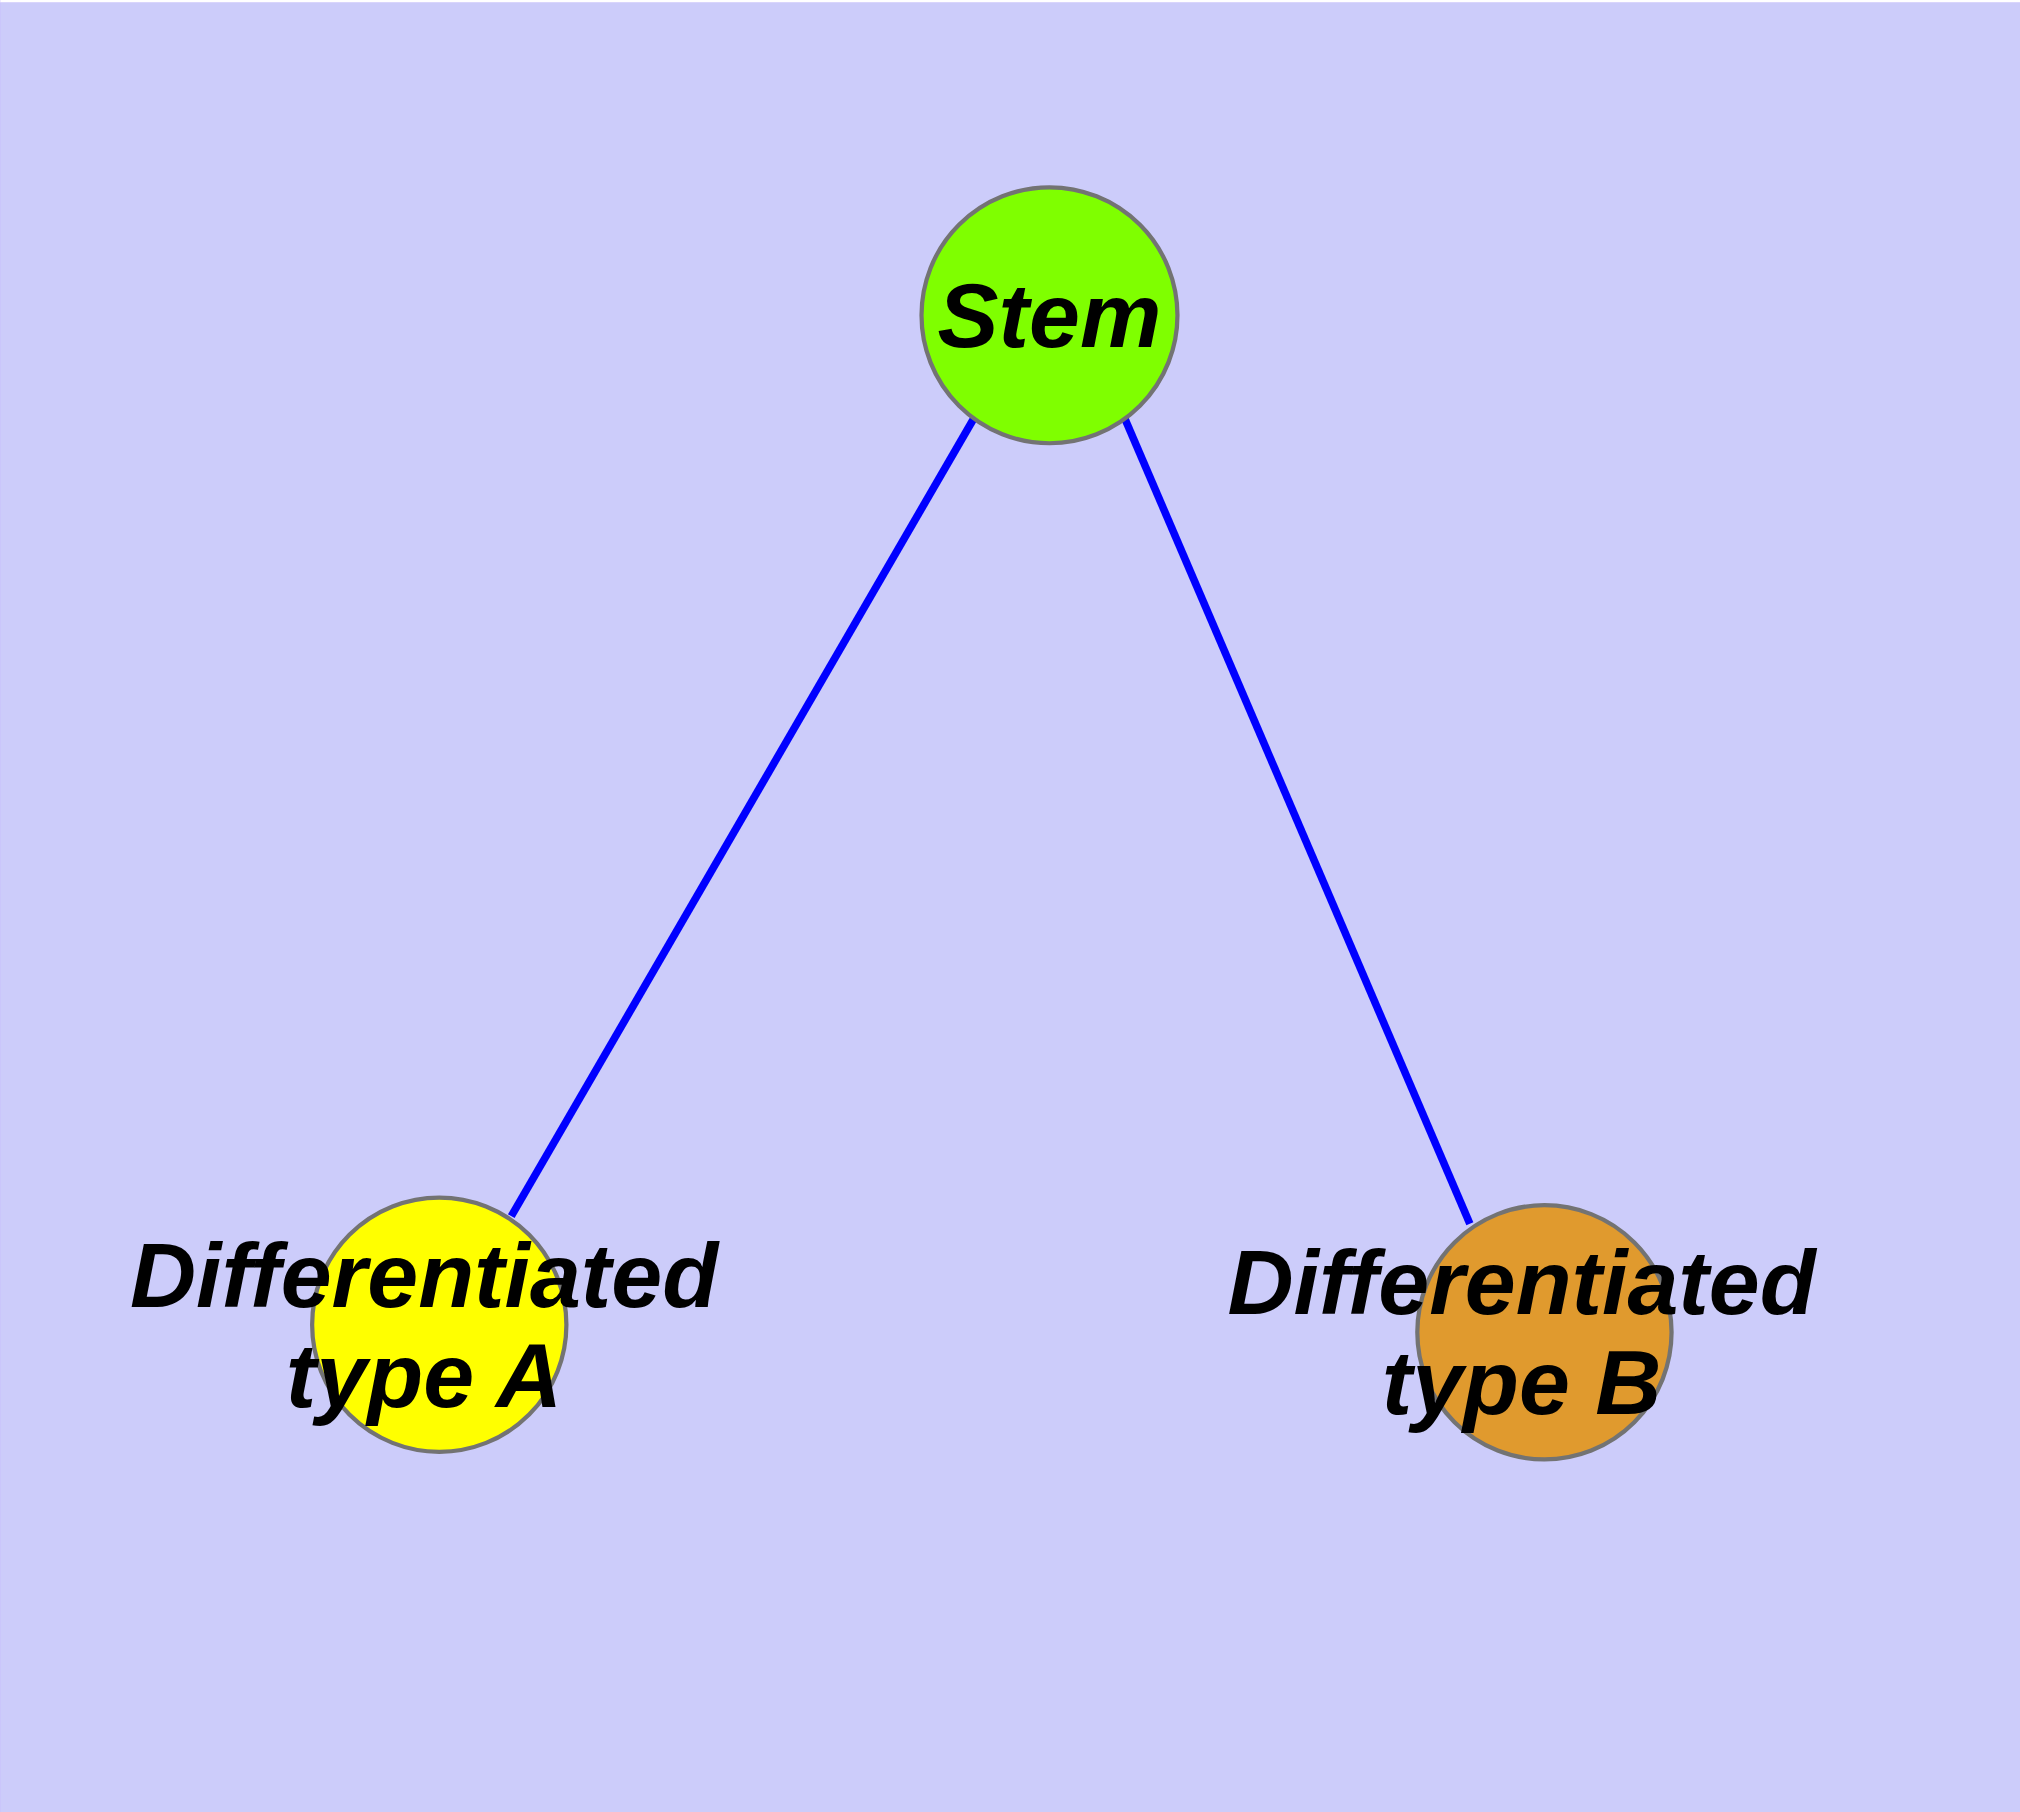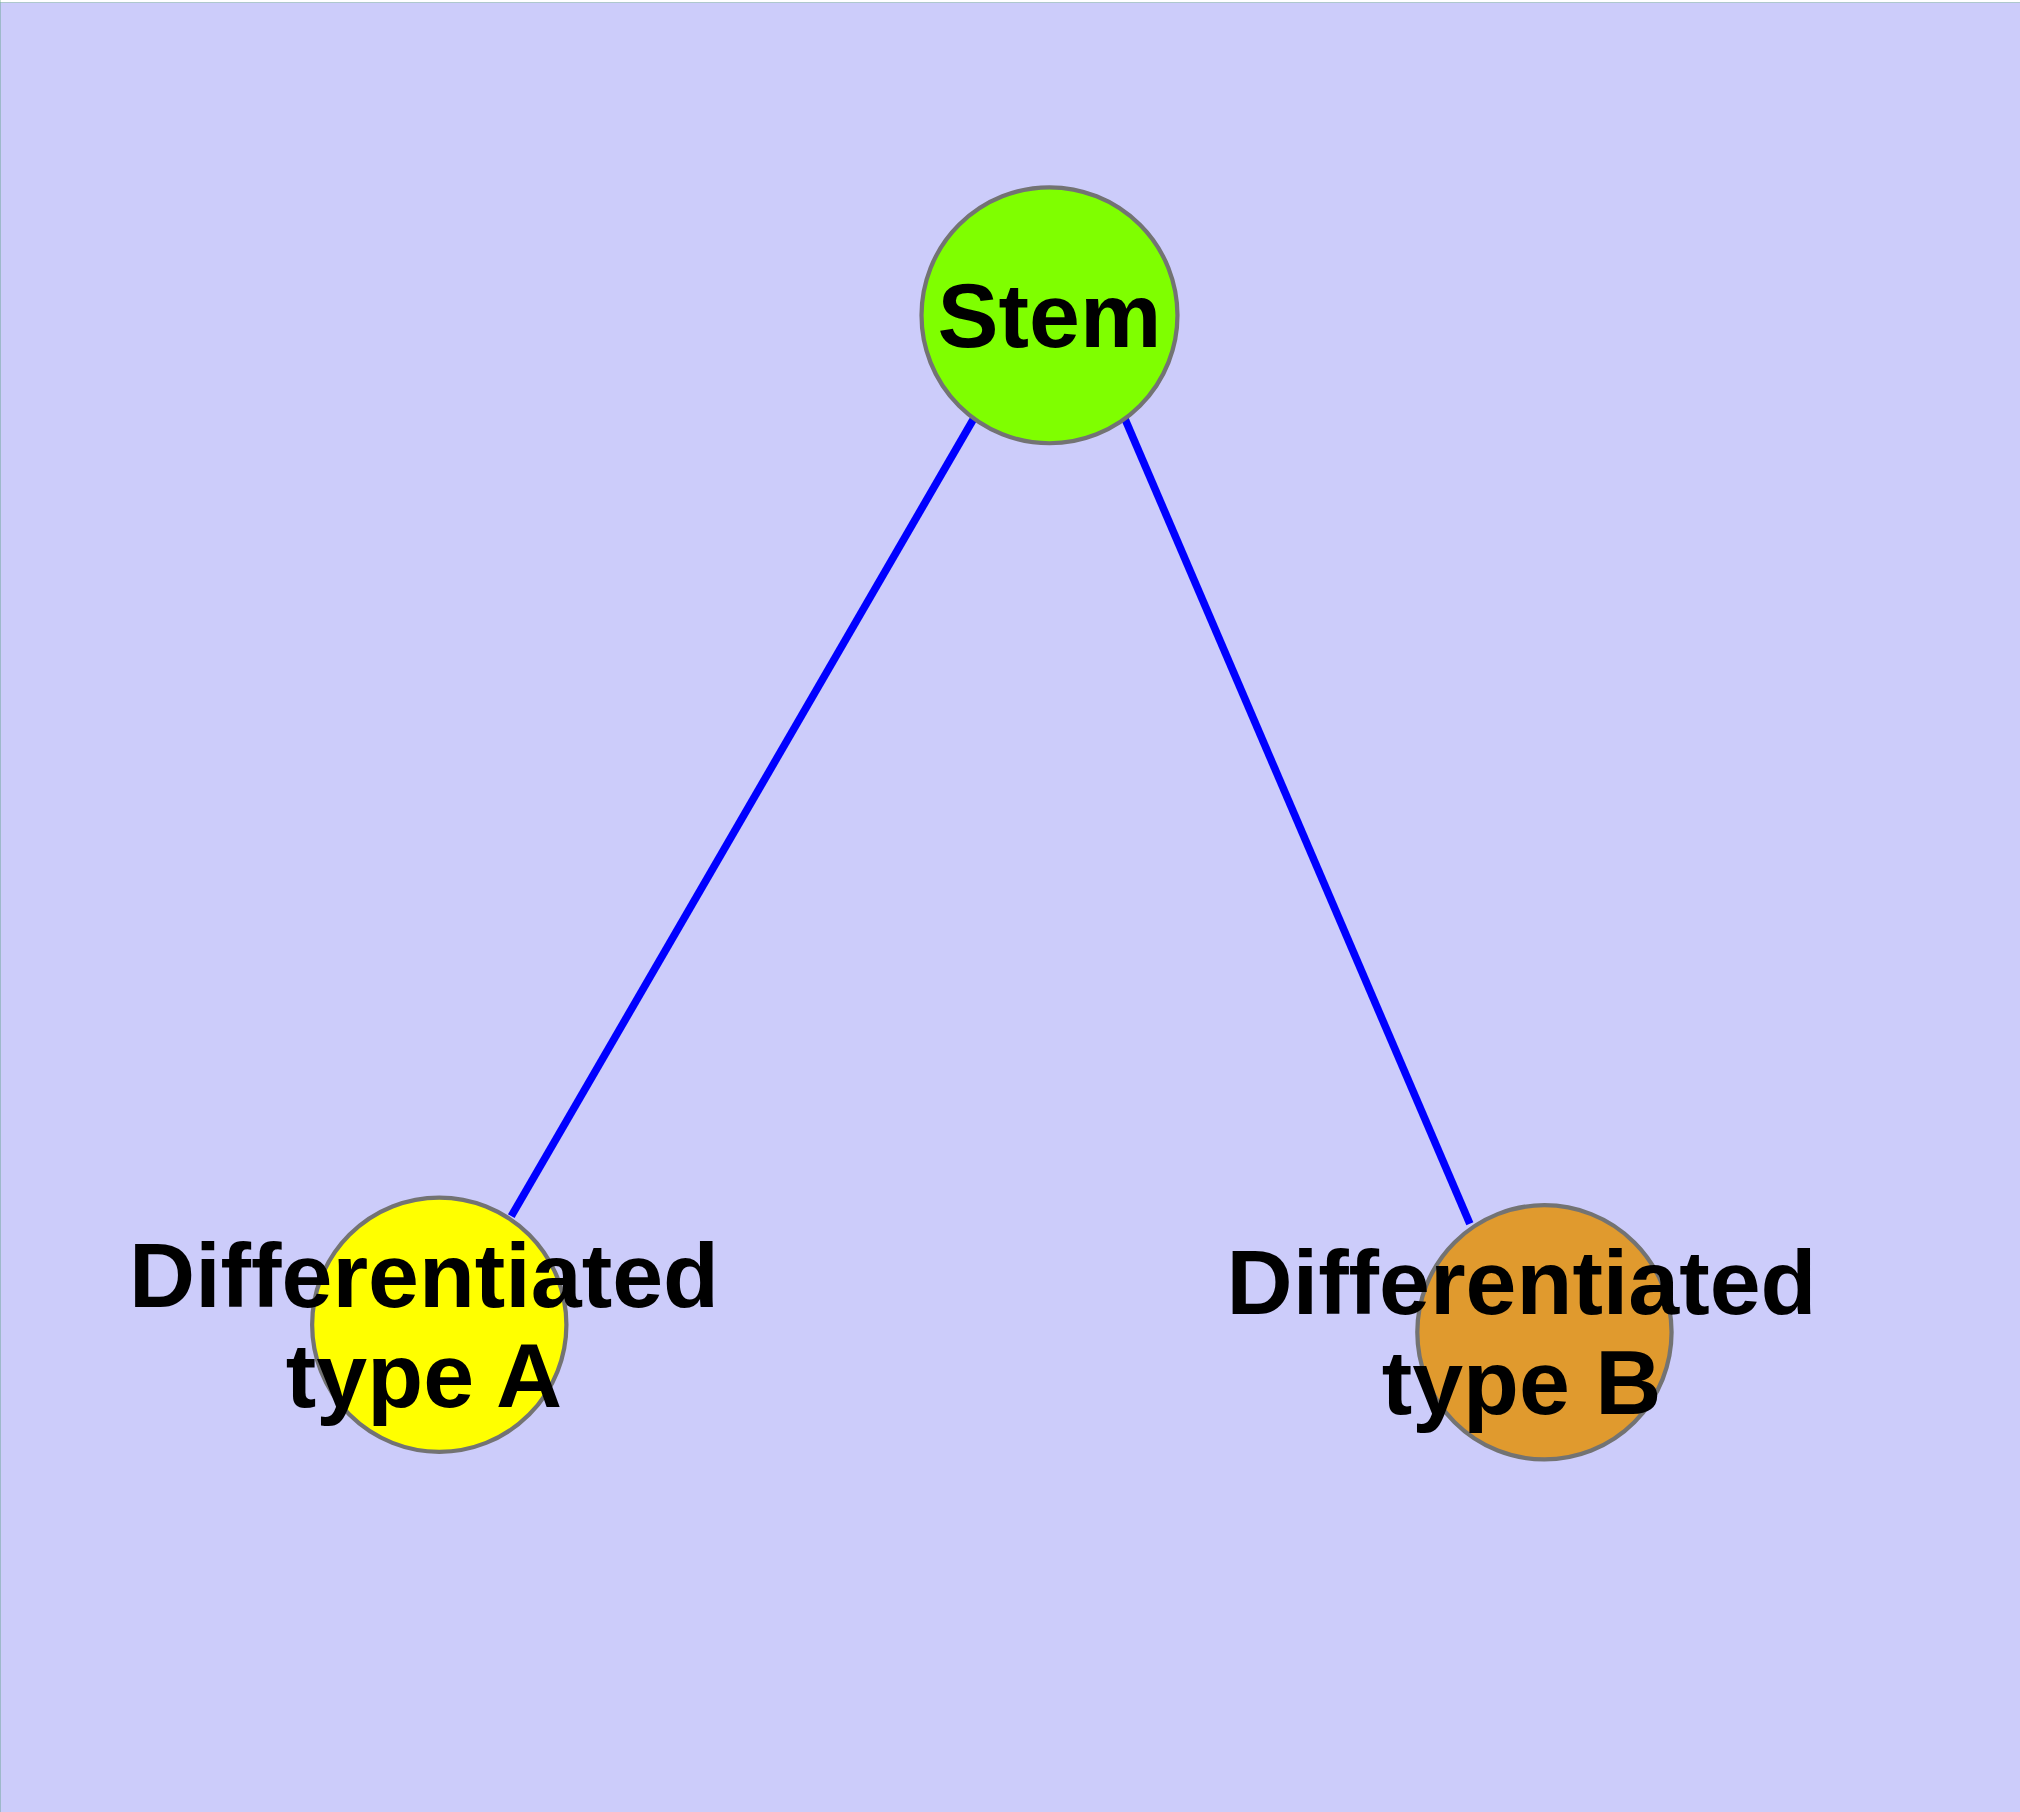--- a/index.html
+++ b/index.html
@@ -9,21 +9,22 @@
     background: #ffffff;
   }
   body {
     font-family: "Liberation Sans", sans-serif;
   }
   #canvas-wrap {
     position: relative;
     width: 2021px;
     height: 1812px;
     overflow: hidden;
-    background: #15803d;
+    background: #c4b5fd;
+    font-style: italic;
   }
   #graph-svg {
     display: block;
     position: absolute;
     left: 0;
     top: 0;
     width: 2021px;
     height: 1812px;
   }
   .node-circle {

